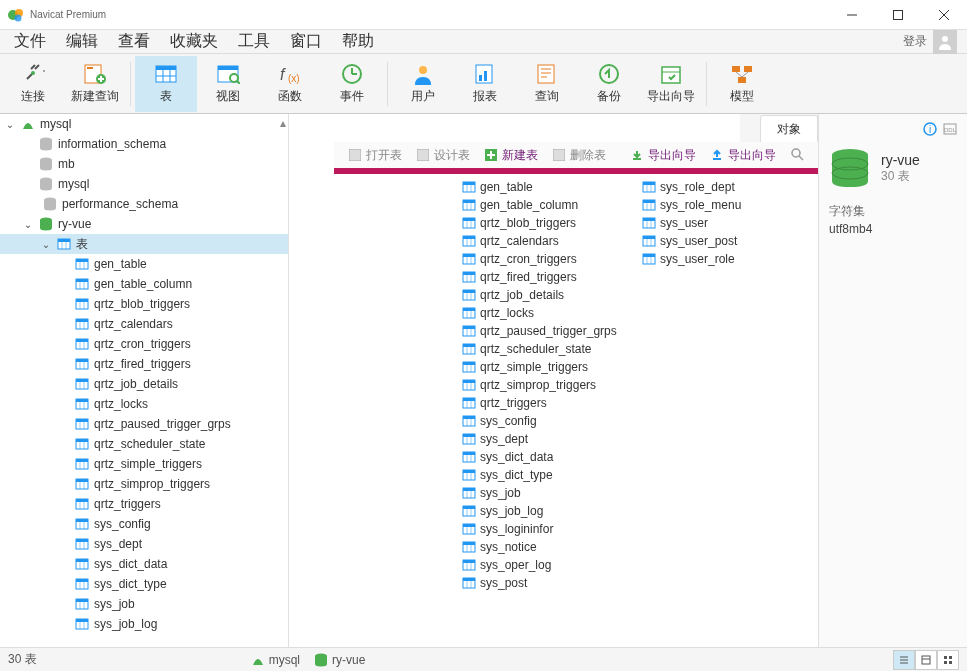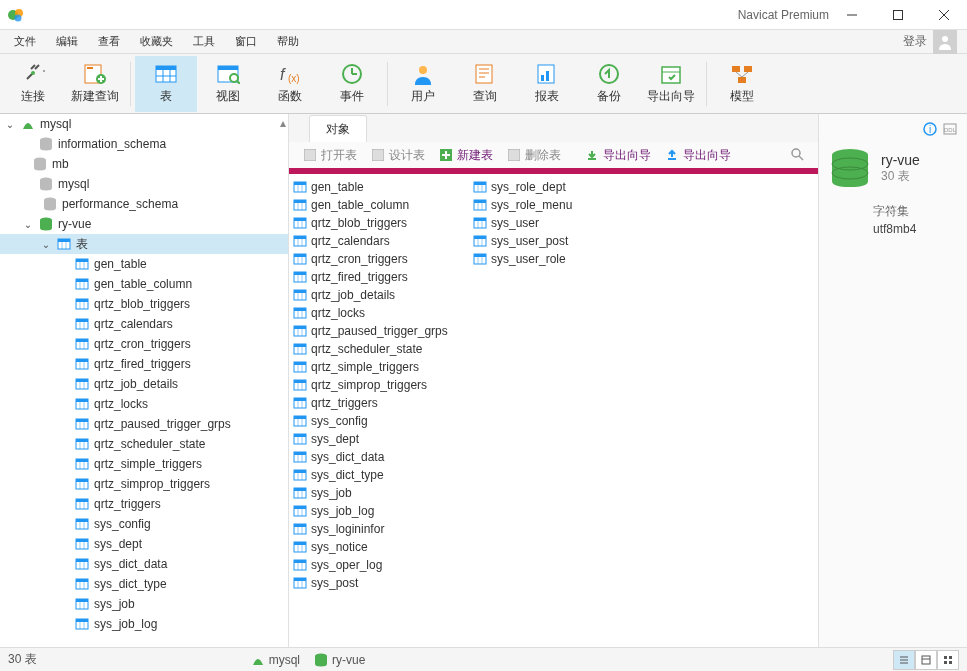--- a/index.html
+++ b/index.html
@@ -1,45 +1,45 @@
 <!DOCTYPE html>
 <html><head>
   <meta charset="utf-8">
   <style>
     * { margin: 0; padding: 0; box-sizing: border-box; font-family: "Microsoft YaHei", "Segoe UI", sans-serif; }
     body { width: 967px; height: 671px; background: #f0f0f0; overflow: hidden; font-size: 12px; color: #333; }
     
     .titlebar { height: 30px; background: #fff; display: flex; align-items: center; padding: 0 8px; border-bottom: 1px solid #e0e0e0; }
     .titlebar-logo { width: 16px; height: 16px; display: flex; align-items: center; justify-content: center; margin-right: 6px; }
-    .titlebar-title { flex: 1; font-size: 12px; color: #666; text-align: right; }
+    .titlebar-title { flex: 1; font-size: 10px; color: #666; }
     .win-controls { display: flex; margin-right: -8px; }
     .win-btn { width: 46px; height: 30px; display: flex; align-items: center; justify-content: center; cursor: pointer; color: #333; }
 
     .menubar { height: 24px; background: #f5f5f5; display: flex; align-items: center; padding: 0 4px; border-bottom: 1px solid #ddd; }
-    .menu-item { padding: 3px 10px; cursor: pointer; font-size: 11px; }
+    .menu-item { padding: 3px 10px; cursor: pointer; font-size: 16px; }
     .login-area { margin-left: auto; display: flex; align-items: center; gap: 6px; padding-right: 6px; color: #666; }
     .user-icon-box { width: 24px; height: 24px; background: #d0d0d0; display: flex; align-items: center; justify-content: center; }
 
     .toolbar { height: 60px; background: #f5f5f5; display: flex; align-items: center; padding: 0 2px; border-bottom: 1px solid #ccc; }
     .tool-btn { display: flex; flex-direction: column; align-items: center; justify-content: center; min-width: 62px; height: 56px; cursor: pointer; gap: 2px; font-size: 12px; }
     .tool-btn.active { background: #cfe8f6; }
     .tool-vsep { width: 1px; height: 44px; background: #ddd; margin: 0 4px; }
     .tool-icon { width: 24px; height: 24px; display: flex; align-items: center; justify-content: center; }
 
     .main-area { display: flex; height: 533px; background: #fff; }
     
     .sidebar { width: 288px; background: #fff; overflow-y: auto; overflow-x: hidden; position: relative; }
     .tree-row { display: flex; align-items: center; height: 20px; padding-left: 4px; cursor: pointer; white-space: nowrap; }
     .tree-row.selected { background: #cfe8f6; }
     .tree-caret { width: 12px; height: 12px; display: flex; align-items: center; justify-content: center; font-size: 10px; color: #555; cursor: pointer; }
     .tree-icon { width: 16px; height: 16px; margin: 0 4px; display: flex; align-items: center; justify-content: center; flex-shrink: 0; }
     .tree-label { font-size: 12px; }
     .scroll-ind { position: absolute; right: 2px; top: 2px; color: #888; }
 
-    .content { flex: 1; display: flex; flex-direction: column; background: #fff; border-left: 1px solid #e0e0e0; border-right:1px solid #e0e0e0;}
+    .content { flex: 1; display: flex; flex-direction: column; background: #fff; border-left: 1px solid #e0e0e0; border-right:1px solid #e0e0e0;align-items:flex-end;}
     .tabstrip { height: 28px; display: flex; align-items: flex-end; background: #f5f5f5; padding-left: 20px; }
     .tab { padding: 5px 16px 4px; background: #fff; border: 1px solid #ddd; border-bottom: none; border-radius: 3px 3px 0 0; font-size: 12px; cursor: pointer; }
     .content-toolbar { height: 32px; background: #fafafa; border-bottom: 6px solid #be185d; display: flex; align-items: center; padding: 0 8px; gap: 2px; }
     .ct-btn { display: flex; align-items: center; gap: 4px; padding: 3px 6px; cursor: pointer; font-size: 12px; color: #888; }
     .ct-btn.enabled { color: #701a75; }
     .ct-sep { width: 8px; }
     .ct-search { margin-left: auto; color: #aaa; padding: 0 6px; cursor: pointer; }
     .ct-icon { width: 14px; height: 14px; display: flex; align-items: center; justify-content: center; }
 
     .table-grid { flex: 1; display: flex; padding: 4px 0; overflow: auto; }
@@ -48,21 +48,21 @@
     .table-item-icon { width: 14px; height: 14px; margin-right: 4px; flex-shrink: 0; }
     .table-item-label { font-size: 12px; color: #0066cc; text-decoration: underline; }
     .table-item-label.nolink { color: #333; text-decoration: none; }
 
     .info-panel { width: 148px; background: #fafafa; padding: 8px 10px; }
     .info-icons { display: flex; justify-content: flex-end; gap: 6px; margin-bottom: 8px; }
     .info-db-row { display: flex; align-items: center; gap: 10px; margin-bottom: 14px; }
     .info-db-icon { width: 42px; height: 42px; }
     .info-db-name { font-size: 14px; color: #333; }
     .info-db-sub { font-size: 12px; color: #888; }
-    .info-section { margin-top: 14px; margin-left: 44px; }
+    .info-section { margin-top: 14px; }
     .info-label { font-size: 12px; color: #666; }
     .info-value { font-size: 12px; color: #444; margin-top: 2px; word-break: break-all; }
 
     .statusbar { height: 24px; background: #f5f5f5; border-top: 1px solid #ddd; display: flex; align-items: center; padding: 0 8px; gap: 14px; }
     .status-seg { display: flex; align-items: center; gap: 4px; font-size: 12px; color: #555; }
     .status-views { margin-left: auto; display: flex; gap: 0; }
     .status-view-btn { width: 22px; height: 20px; border: 1px solid #ccc; display:flex; align-items:center; justify-content:center; background:#fff; cursor:pointer; }
     .status-view-btn.active { background: #cfe8f6; }
     .mini-icon { width:14px; height:14px; }
   </style>
@@ -191,37 +191,37 @@
         <svg width="24" height="22">
           <circle cx="12" cy="7" r="4" fill="#ffb74d"></circle>
           <path d="M4 22 Q4 14 12 14 Q20 14 20 22 Z" fill="#2196f3"></path>
         </svg>
       </span>
       <span>用户</span>
     </div>
     <div class="tool-btn">
       <span class="tool-icon">
         <svg width="24" height="22">
+          <rect x="3" y="2" width="16" height="18" fill="#fff" stroke="#2196f3"></rect>
+          <rect x="6" y="12" width="3" height="6" fill="#2196f3"></rect>
+          <rect x="11" y="8" width="3" height="10" fill="#2196f3"></rect>
+        </svg>
+      </span>
+      <span>报表</span>
+    </div>
+    <div class="tool-btn">
+      <span class="tool-icon">
+        <svg width="24" height="22">
           <rect x="3" y="2" width="16" height="18" fill="#fff" stroke="#e67e22"></rect>
           <line x1="6" y1="6" x2="16" y2="6" stroke="#e67e22"></line>
           <line x1="6" y1="10" x2="16" y2="10" stroke="#e67e22"></line>
           <line x1="6" y1="14" x2="12" y2="14" stroke="#e67e22"></line>
         </svg>
       </span>
       <span>查询</span>
-    </div>
-    <div class="tool-btn">
-      <span class="tool-icon">
-        <svg width="24" height="22">
-          <rect x="3" y="2" width="16" height="18" fill="#fff" stroke="#2196f3"></rect>
-          <rect x="6" y="12" width="3" height="6" fill="#2196f3"></rect>
-          <rect x="11" y="8" width="3" height="10" fill="#2196f3"></rect>
-        </svg>
-      </span>
-      <span>报表</span>
     </div>
     <div class="tool-btn">
       <span class="tool-icon">
         <svg width="24" height="22">
           <circle cx="12" cy="11" r="9" fill="none" stroke="#4caf50" stroke-width="2"></circle>
           <path d="M8 11 L12 7 L12 15" stroke="#4caf50" stroke-width="2" fill="none"></path>
         </svg>
       </span>
       <span>备份</span>
     </div>
@@ -265,21 +265,21 @@
       <div class="tree-row" style="padding-left: 22px;">
         <span class="tree-caret"></span>
         <span class="tree-icon">
           <svg width="14" height="14" viewBox="0 0 14 14">
             <ellipse cx="7" cy="3" rx="6" ry="2.5" fill="#bbb"></ellipse>
             <path d="M1 3 L1 11 Q1 13.5 7 13.5 Q13 13.5 13 11 L13 3" fill="#bbb"></path>
           </svg>
         </span>
         <span class="tree-label">information_schema</span>
       </div>
-      <div class="tree-row" style="padding-left: 16px;">
+      <div class="tree-row" style="padding-left: 22px;">
         <span class="tree-caret"></span>
         <span class="tree-icon">
           <svg width="14" height="14" viewBox="0 0 14 14">
             <ellipse cx="7" cy="3" rx="6" ry="2.5" fill="#bbb"></ellipse>
             <path d="M1 3 L1 11 Q1 13.5 7 13.5 Q13 13.5 13 11 L13 3" fill="#bbb"></path>
           </svg>
         </span>
         <span class="tree-label">mb</span>
       </div>
       <div class="tree-row" style="padding-left: 22px;">

